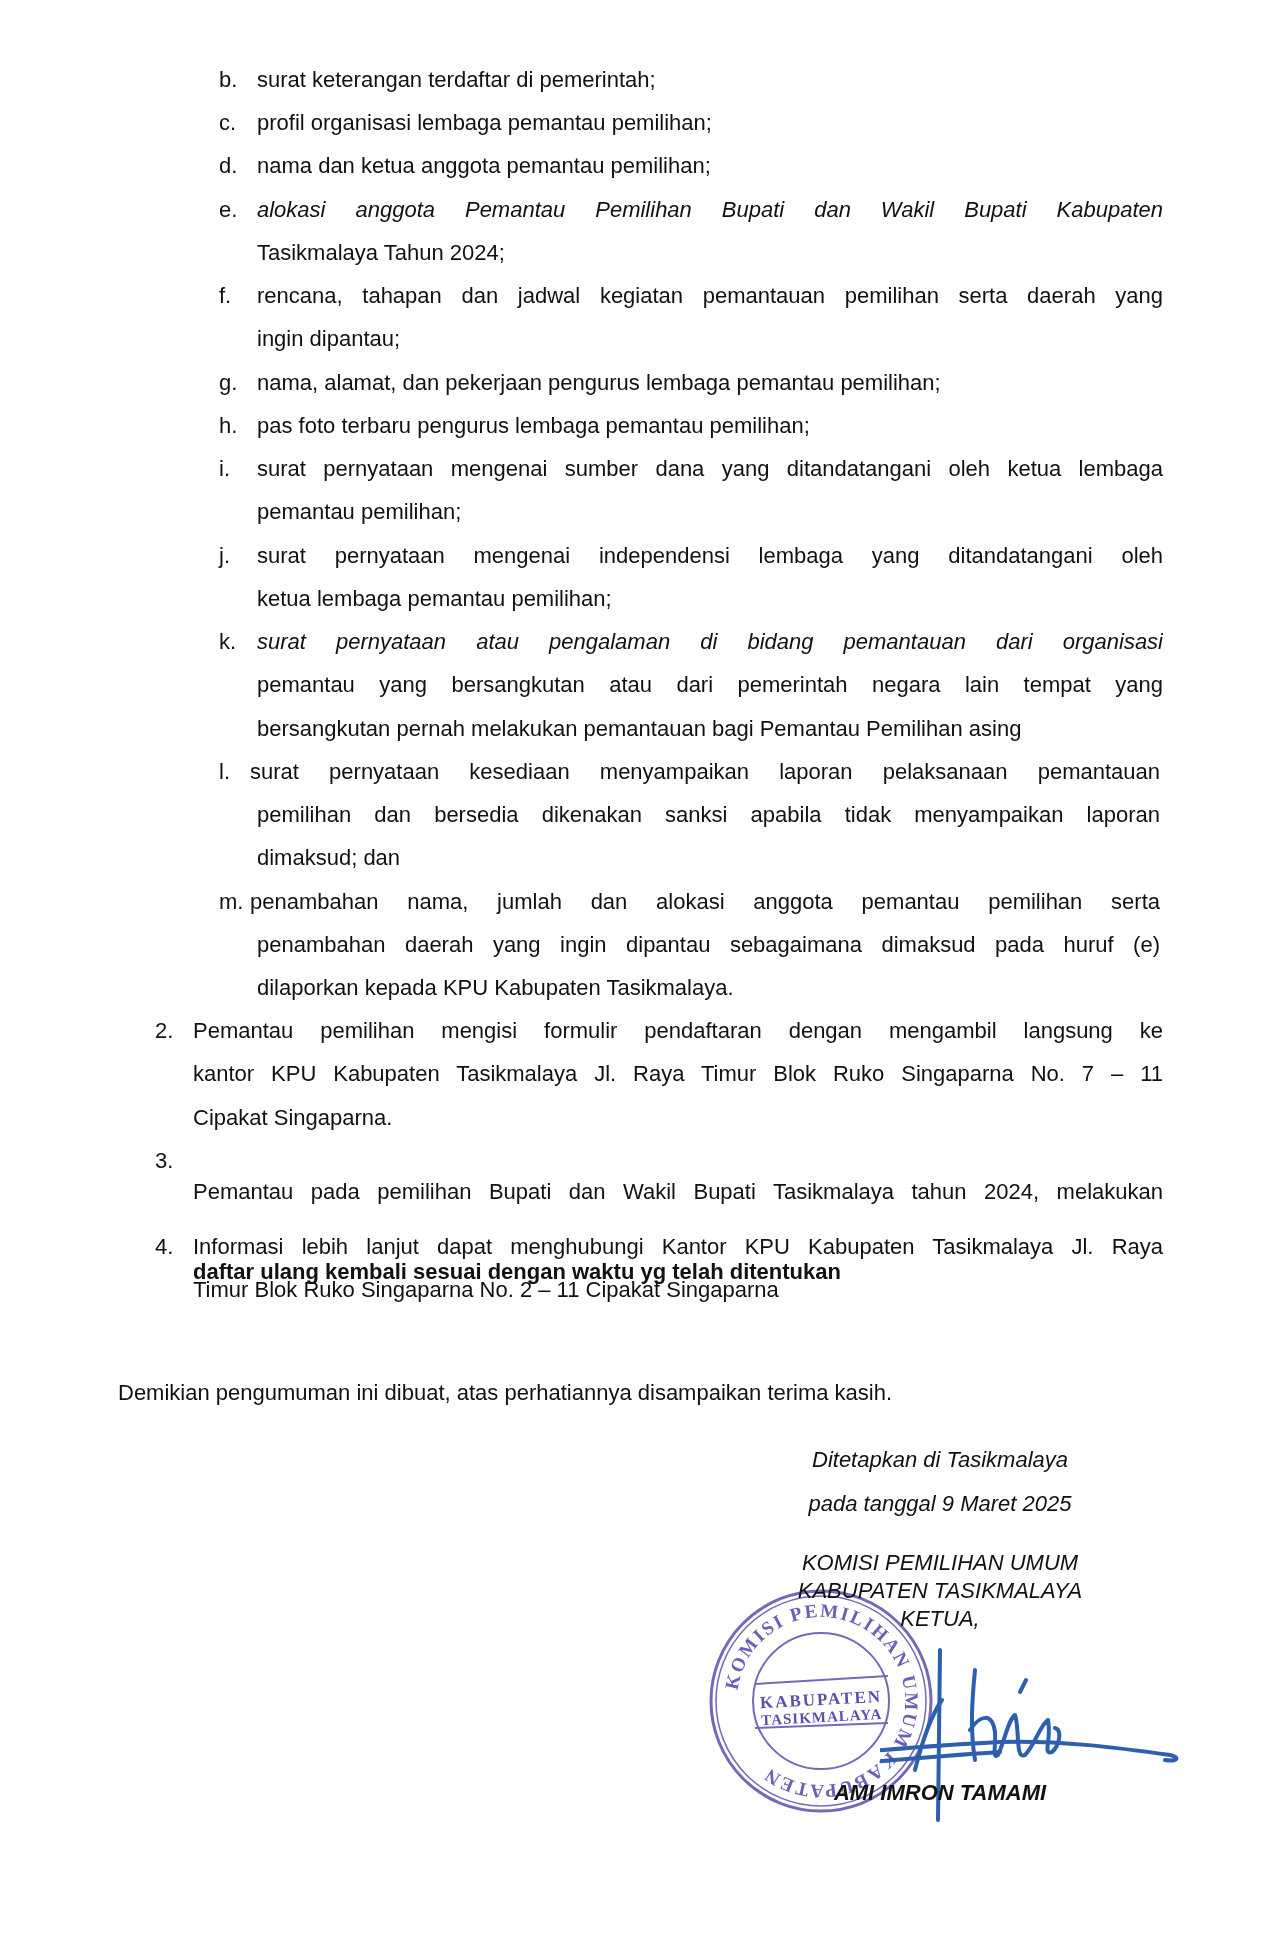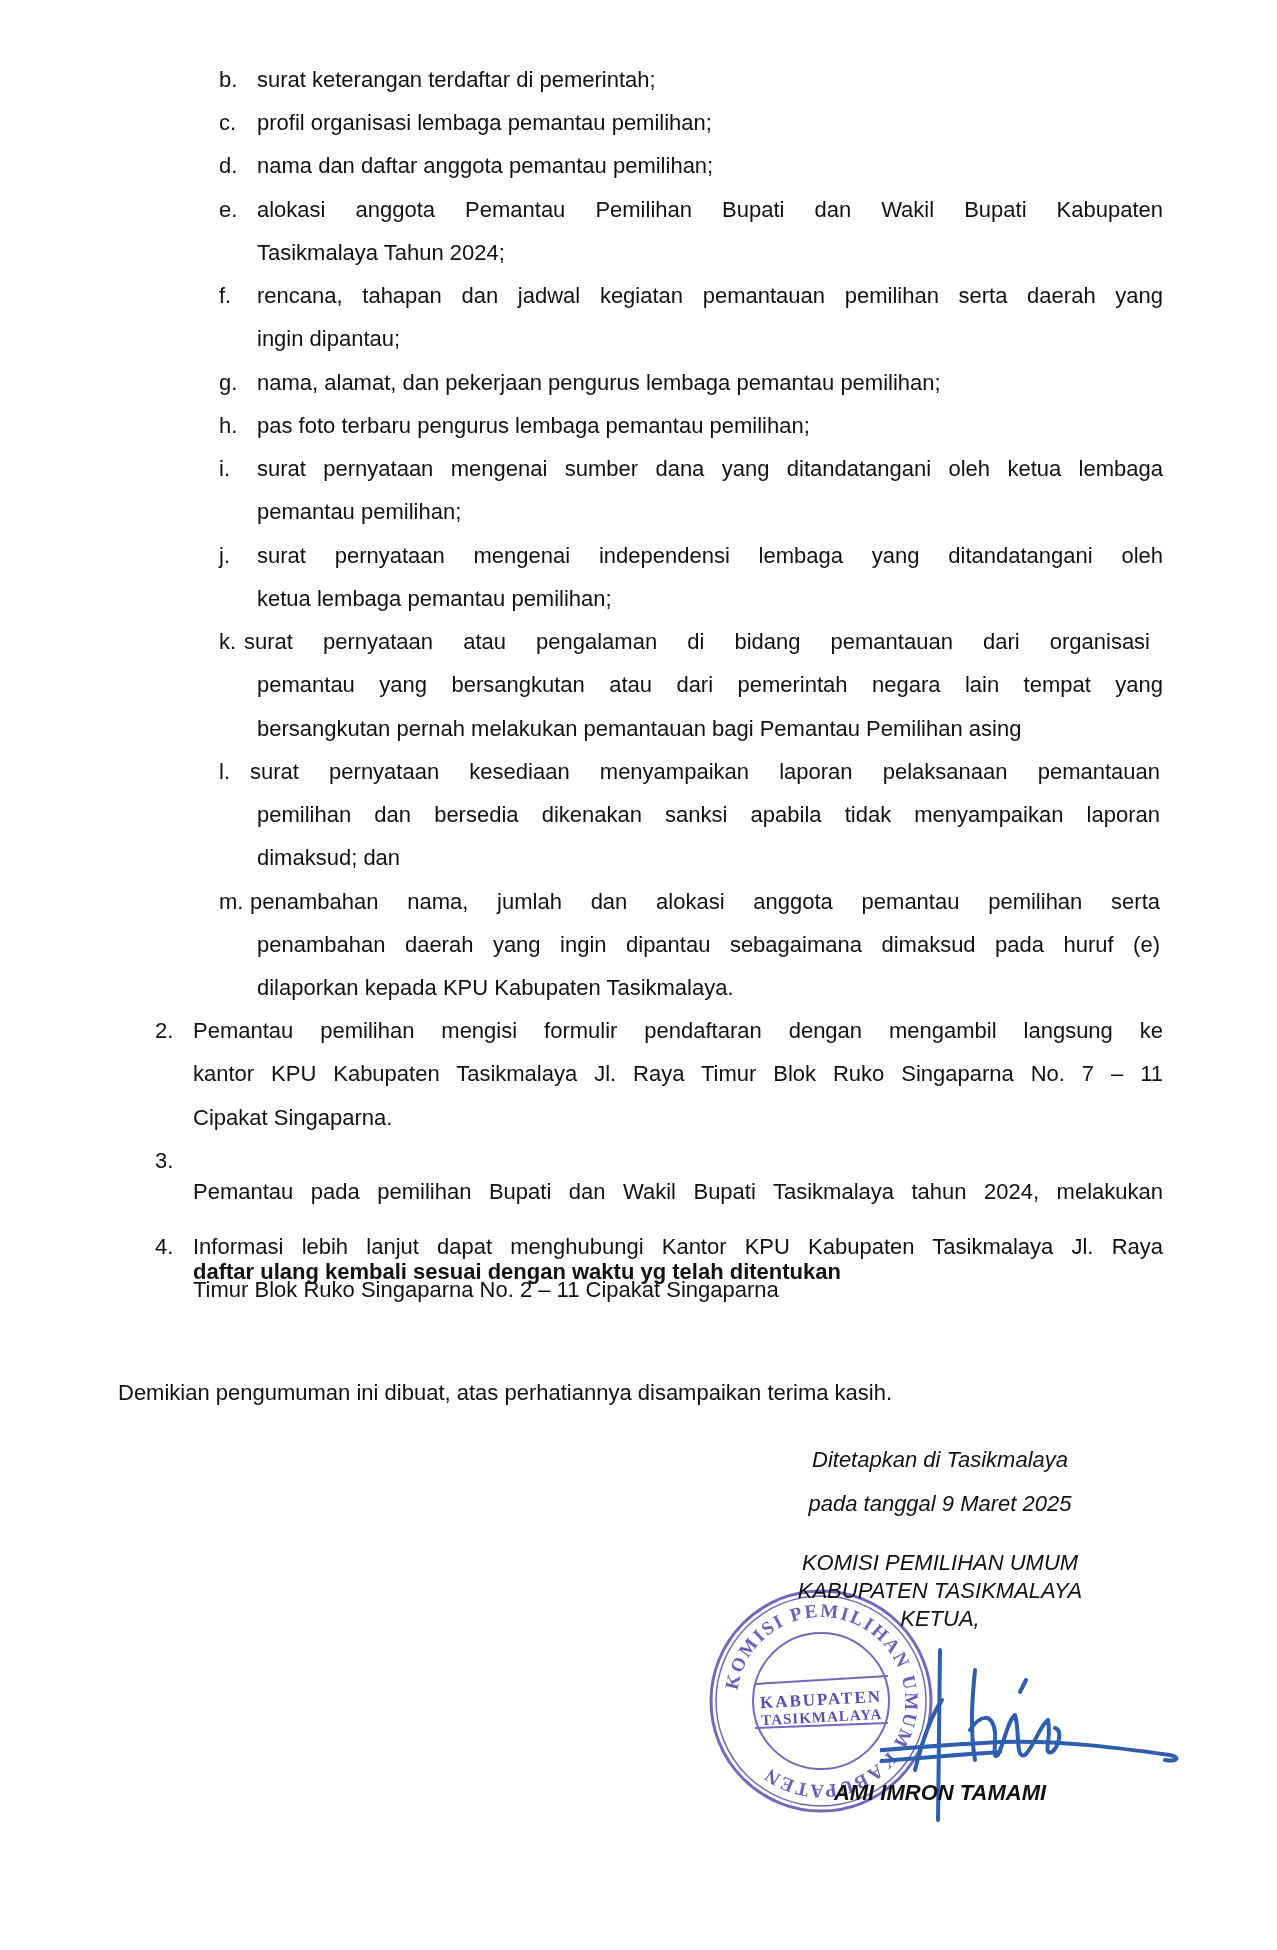--- a/index.html
+++ b/index.html
@@ -28,24 +28,24 @@
 
   <div>
 
     <span class="lbl" style="left:219px;top:58px;">b.</span>
     <div class="line" style="left:257px;top:58px;text-align:right;">surat keterangan terdaftar di pemerintah;</div>
 
     <span class="lbl" style="left:219px;top:101px;">c.</span>
     <div class="line" style="left:257px;top:101px;">profil organisasi lembaga pemantau pemilihan;</div>
 
     <span class="lbl" style="left:219px;top:144px;">d.</span>
-    <div class="line" style="left:257px;top:144px;">nama dan daftar anggota pemantau pemilihan;</div>
+    <div class="line" style="left:257px;top:144px;">nama dan ketua anggota pemantau pemilihan;</div>
 
     <span class="lbl" style="left:219px;top:188px;">e.</span>
-    <div class="line just" style="left:257px;top:188px;width:906px;">alokasi anggota Pemantau Pemilihan Bupati dan Wakil Bupati Kabupaten</div>
+    <div class="line just" style="left:257px;top:188px;width:906px;font-style:italic;">alokasi anggota Pemantau Pemilihan Bupati dan Wakil Bupati Kabupaten</div>
     <div class="line" style="left:257px;top:231px;">Tasikmalaya  Tahun 2024;</div>
 
     <span class="lbl" style="left:219px;top:274px;">f.</span>
     <div class="line just" style="left:257px;top:274px;width:906px;">rencana, tahapan dan jadwal kegiatan pemantauan pemilihan serta daerah yang</div>
     <div class="line" style="left:257px;top:317px;">ingin dipantau;</div>
 
     <span class="lbl" style="left:219px;top:361px;">g.</span>
     <div class="line" style="left:257px;top:361px;">nama, alamat, dan pekerjaan pengurus lembaga pemantau pemilihan;</div>
 
     <span class="lbl" style="left:219px;top:404px;">h.</span>
@@ -53,21 +53,21 @@
 
     <span class="lbl" style="left:219px;top:447px;">i.</span>
     <div class="line just" style="left:257px;top:447px;width:906px;">surat  pernyataan mengenai sumber dana yang ditandatangani oleh ketua lembaga</div>
     <div class="line" style="left:257px;top:490px;">pemantau pemilihan;</div>
 
     <span class="lbl" style="left:219px;top:534px;">j.</span>
     <div class="line just" style="left:257px;top:534px;width:906px;">surat pernyataan mengenai independensi lembaga yang ditandatangani oleh</div>
     <div class="line" style="left:257px;top:577px;">ketua lembaga pemantau pemilihan;</div>
 
     <span class="lbl" style="left:219px;top:620px;">k.</span>
-    <div class="line just" style="left:244px;top:620px;width:906px;">surat pernyataan atau pengalaman di bidang pemantauan dari organisasi</div>
+    <div class="line just" style="left:257px;top:620px;width:906px;font-style:italic;">surat pernyataan atau pengalaman di bidang pemantauan dari organisasi</div>
     <div class="line just" style="left:257px;top:663px;width:906px;">pemantau yang bersangkutan atau dari pemerintah negara lain tempat yang</div>
     <div class="line" style="left:257px;top:707px;">bersangkutan pernah melakukan pemantauan bagi Pemantau Pemilihan asing</div>
 
     <span class="lbl" style="left:219px;top:750px;">l.</span>
     <div class="line just" style="left:250px;top:750px;width:910px;">surat pernyataan kesediaan menyampaikan laporan pelaksanaan pemantauan</div>
     <div class="line just" style="left:257px;top:793px;width:903px;">pemilihan dan bersedia dikenakan sanksi apabila tidak menyampaikan laporan</div>
     <div class="line" style="left:257px;top:836px;">dimaksud; dan</div>
 
     <span class="lbl" style="left:219px;top:880px;">m.</span>
     <div class="line just" style="left:250px;top:880px;width:910px;">penambahan nama, jumlah dan alokasi anggota pemantau pemilihan serta</div>

